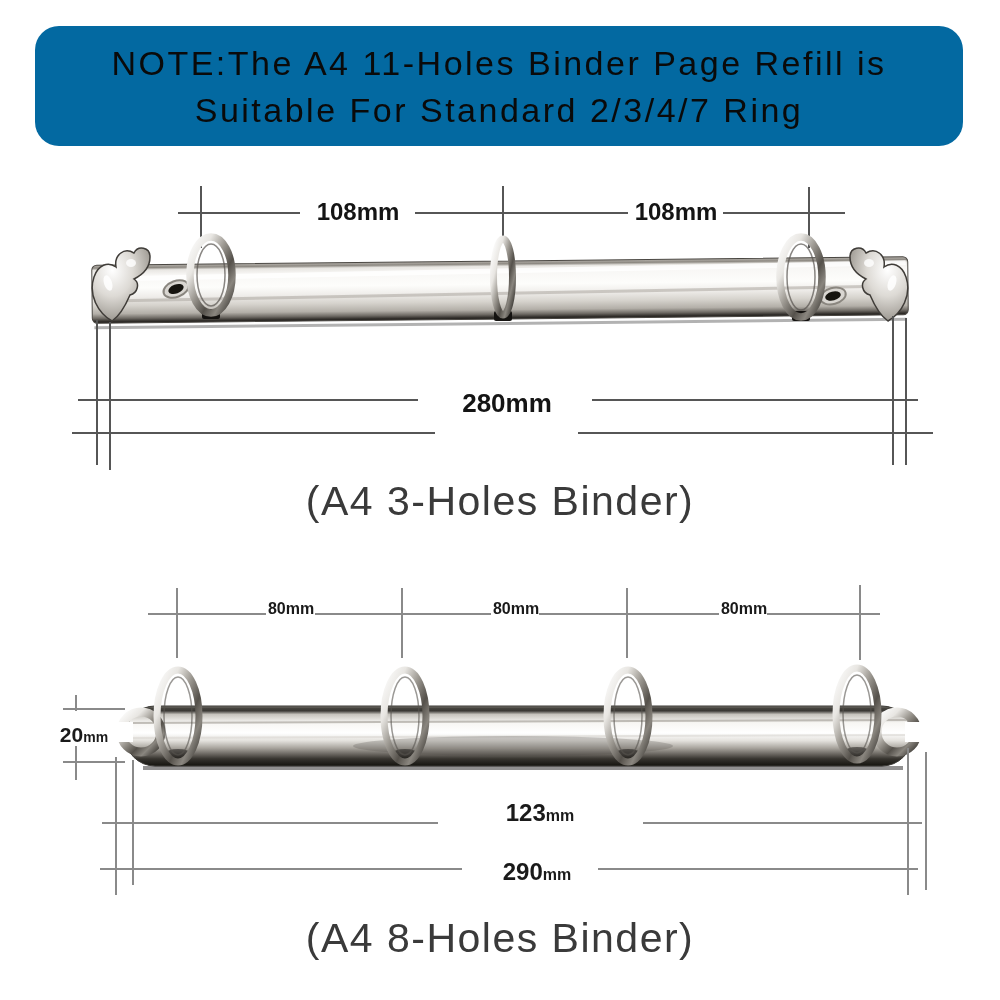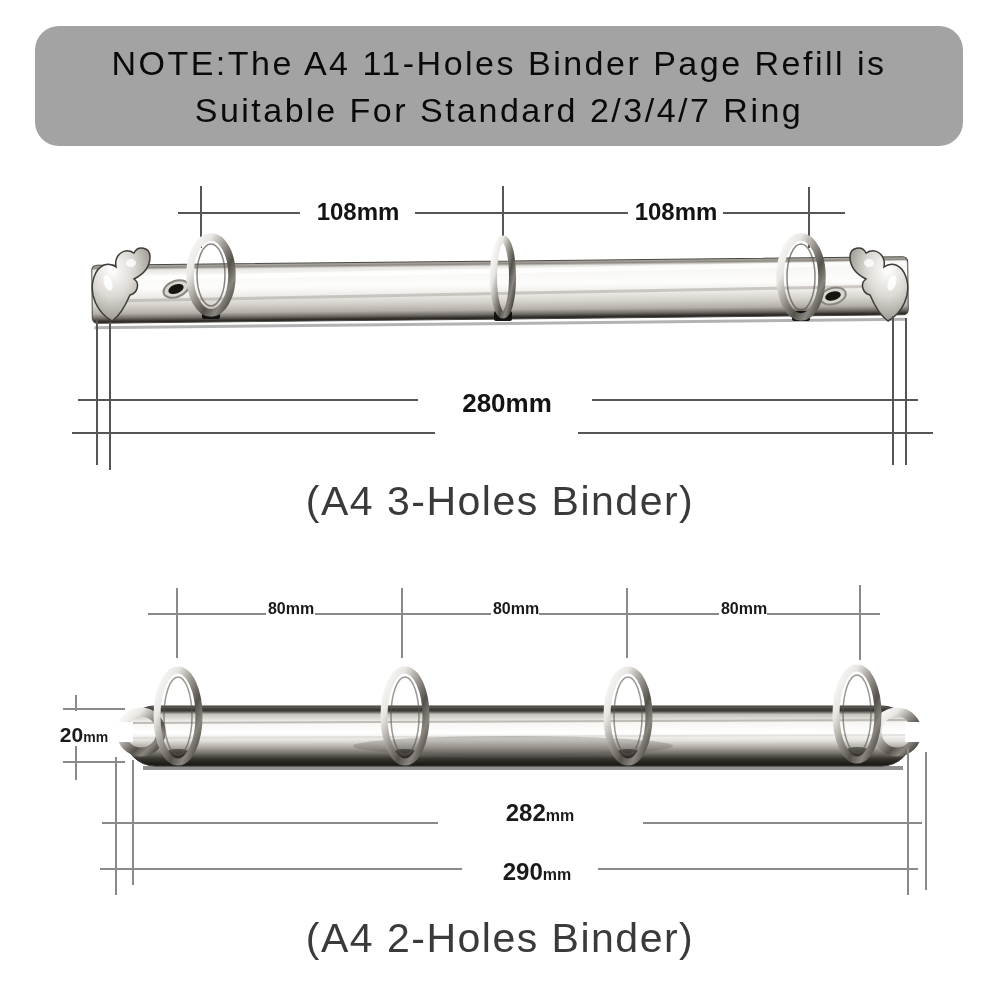--- a/index.html
+++ b/index.html
@@ -24,21 +24,21 @@
   .lab-282 .val{font-size:24px;}  .lab-282 .unit{font-size:16px;}
   .caption{position:absolute;left:0;width:1000px;text-align:center;color:#3a3a3a;
            font-size:41px;letter-spacing:1.5px;white-space:nowrap;}
   svg{position:absolute;display:block;}
 </style>
 </head>
 <body>
 
 <div class="page">
 
-  <div class="banner" style="background:#a3a3a3;color:#0a0a0a;">
+  <div class="banner" style="background:#0369a1;color:#0a0a0a;">
     <div>NOTE:The A4 11-Holes Binder Page Refill is</div>
     <div>Suitable For Standard 2/3/4/7 Ring</div>
   </div>
 
   <div class="vl" style="left:200px;top:186px;height:62px;"></div>
   <div class="vl" style="left:502px;top:186px;height:56px;"></div>
   <div class="vl" style="left:808px;top:187px;height:61px;"></div>
 
   <div class="hl" style="left:178px;top:212px;width:122px;"></div>
   <div class="hl" style="left:415px;top:212px;width:213px;"></div>
@@ -209,24 +209,24 @@
   </svg>
 
   <div class="vl lt" style="left:115px;top:757px;height:138px;"></div>
   <div class="vl lt" style="left:132px;top:760px;height:125px;"></div>
   <div class="vl lt" style="left:907px;top:748px;height:147px;"></div>
   <div class="vl lt" style="left:925px;top:752px;height:138px;"></div>
 
   <div class="hl lt" style="left:102px;top:822px;width:336px;"></div>
   <div class="hl lt" style="left:643px;top:822px;width:279px;"></div>
   <span class="dimlab unitpair lab-282" style="left:490px;top:799px;width:100px;">
-    <span class="val">282</span><span class="unit">mm</span>
+    <span class="val">123</span><span class="unit">mm</span>
   </span>
 
   <div class="hl lt" style="left:100px;top:868px;width:362px;"></div>
   <div class="hl lt" style="left:598px;top:868px;width:320px;"></div>
   <span class="dimlab unitpair lab-282" style="left:487px;top:858px;width:100px;">
     <span class="val">290</span><span class="unit">mm</span>
   </span>
 
-  <div class="caption" style="top:915px;">(A4 2-Holes Binder)</div>
+  <div class="caption" style="top:915px;">(A4 8-Holes Binder)</div>
 
 </div>
 
 </body></html>

